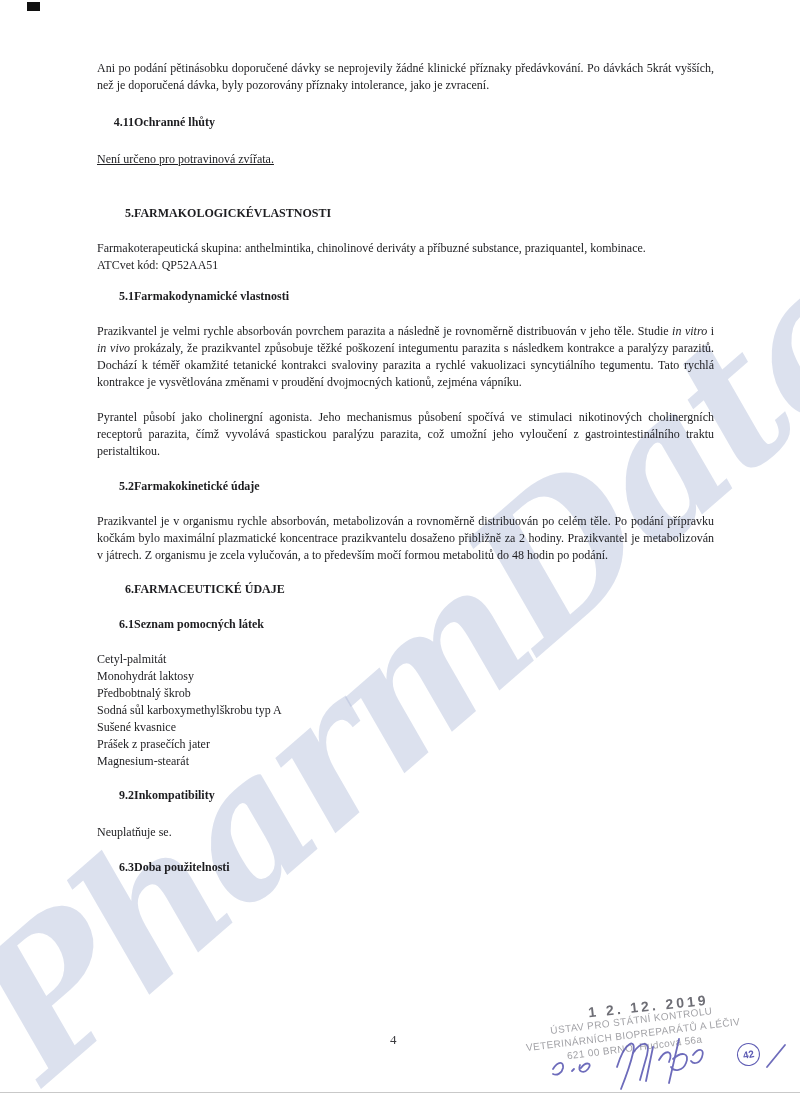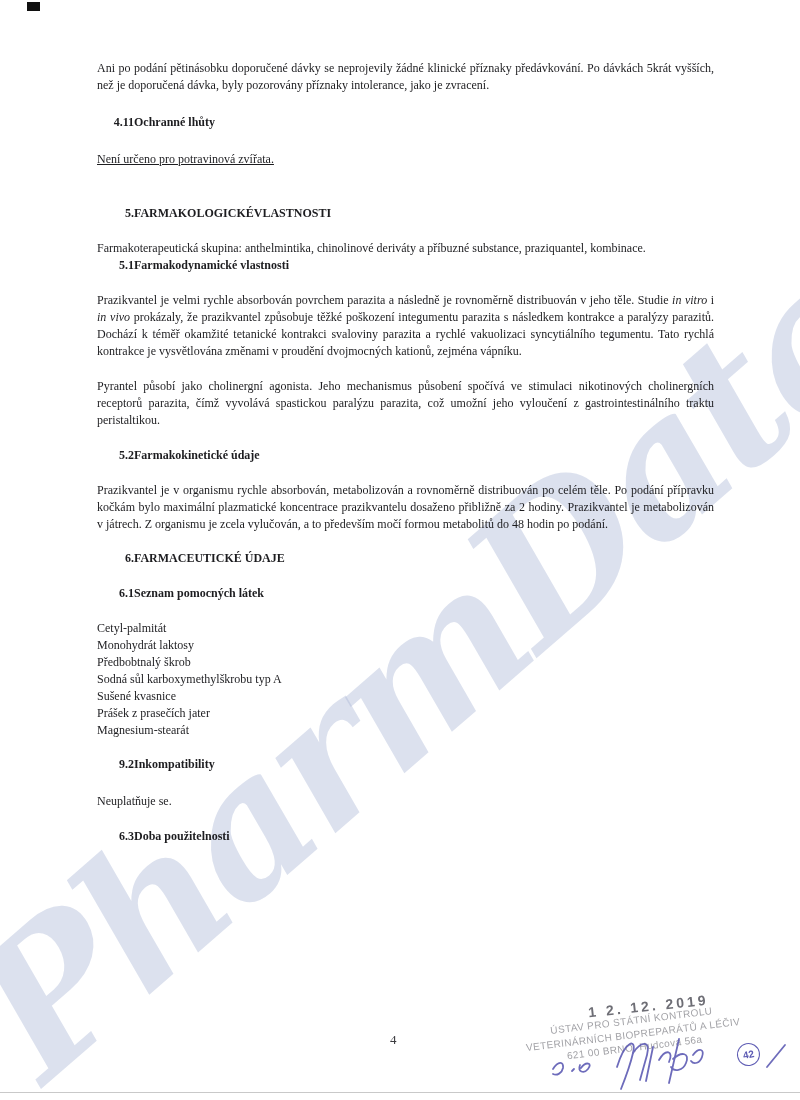--- a/index.html
+++ b/index.html
@@ -75,20 +75,21 @@
     </div>
 
     <p class="mb37">Není určeno pro potravinová zvířata.</p>
 
     <div class="h mb18">
       <span class="num">5.</span>
       <span>FARMAKOLOGICKÉVLASTNOSTI</span>
     </div>
 
     <p class="just">Farmakoterapeutická skupina: anthelmintika, chinolinové deriváty a příbuzné substance, praziquantel, kombinace.</p>
+    <p class="mb14">ATCvet kód: QP52AA51</p>
 
     <div class="h mb18">
       <span class="num">5.1</span>
       <span>Farmakodynamické vlastnosti</span>
     </div>
 
     <p class="just mb18">
       <span>Prazikvantel je velmi rychle absorbován povrchem parazita a následně je rovnoměrně distribuován v jeho těle. Studie </span><em>in vitro</em><span> i </span><em>in vivo</em><span> prokázaly, že prazikvantel způsobuje těžké poškození integumentu parazita s následkem kontrakce a paralýzy parazitů. Dochází k téměř okamžité tetanické kontrakci svaloviny parazita a rychlé vakuolizaci syncytiálního tegumentu. Tato rychlá kontrakce je vysvětlována změnami v proudění dvojmocných kationů, zejména vápníku.</span>
     </p>
 

